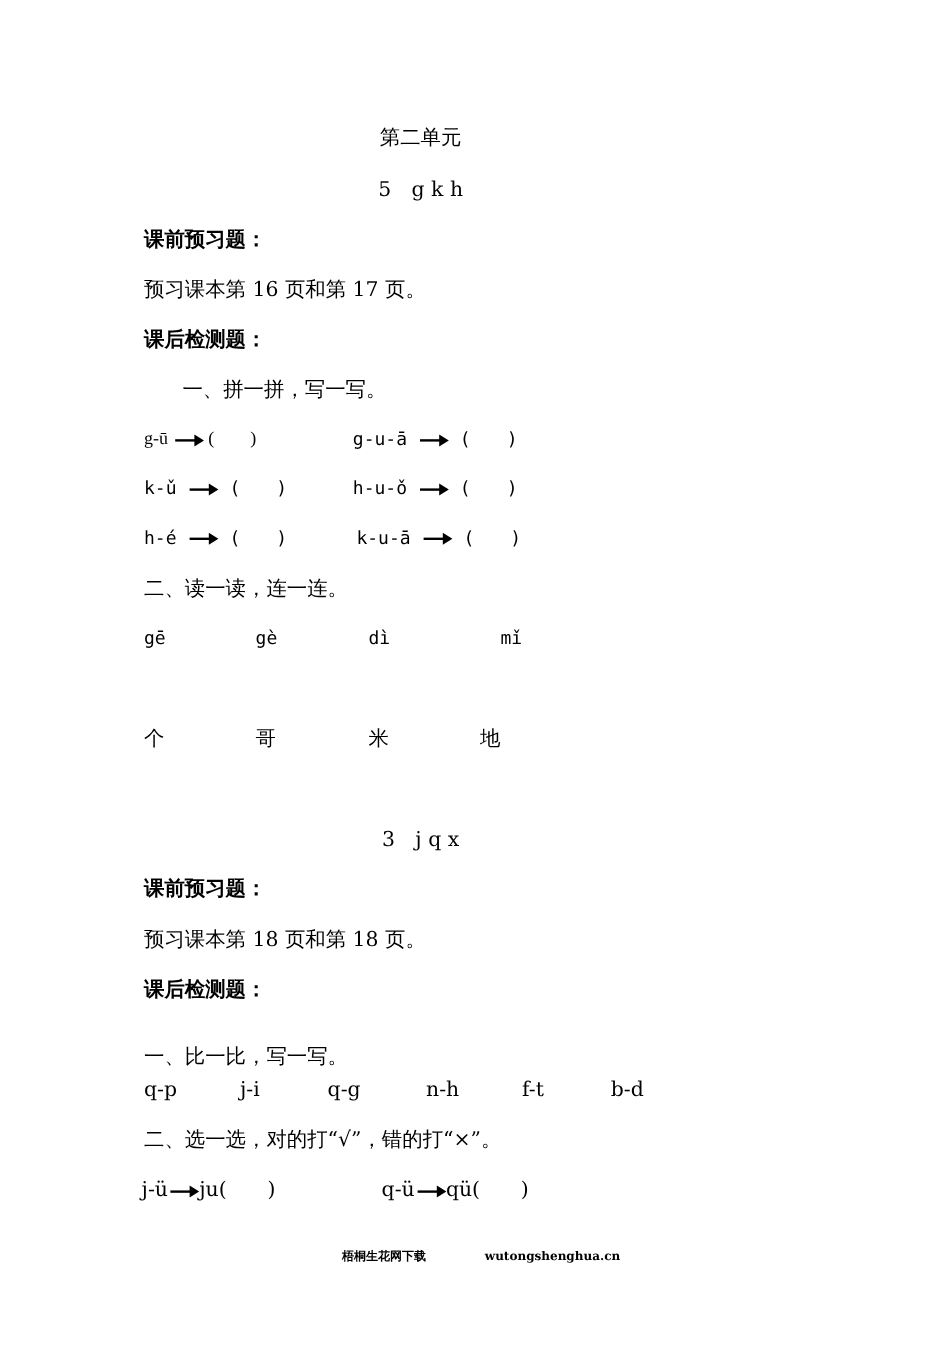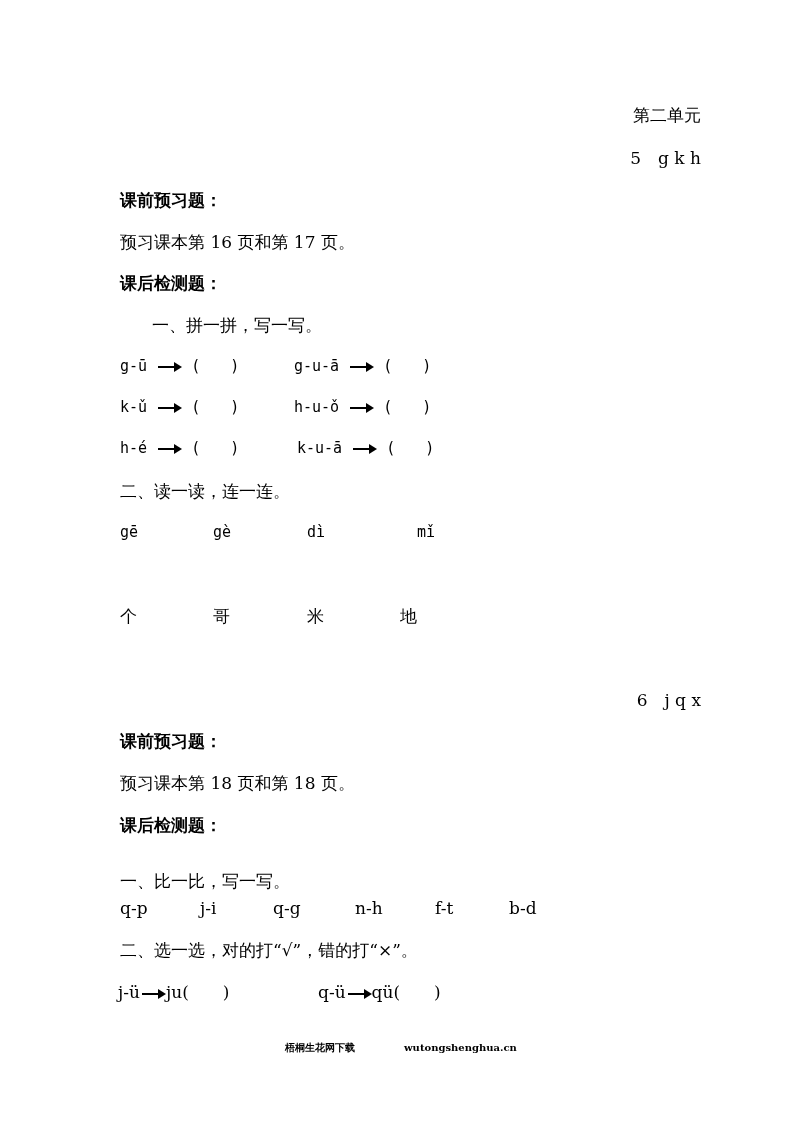--- a/index.html
+++ b/index.html
@@ -2,21 +2,21 @@
 <html><head>
   <meta charset="utf-8">
   <style>
     html, body { margin: 0; padding: 0; background: #ffffff; }
     body {
       width: 793px; height: 1122px; position: relative; overflow: hidden;
       font-family: "DejaVu Serif", "Liberation Serif", serif;
       color: #000000; font-size: 17px;
     }
     .abs { position: absolute; white-space: nowrap; line-height: 1; }
-    .center { left: 0; width: 701px; text-align: right; }
+    .center { left: 0; width: 701px; text-align: center; }
     .bold { font-weight: bold; }
     .line { left: 120px; }
     .py { font-family: "DejaVu Sans Mono", "Liberation Mono", monospace; font-size: 15px; }
     .arrow {
       display: inline-block; width: 22px; height: 2px; background: #000;
       position: relative; vertical-align: middle; margin: 0 2px;
     }
     .arrow::after {
       content: ""; position: absolute; right: -2px; top: -4px;
       border-left: 8px solid #000; border-top: 5px solid transparent; border-bottom: 5px solid transparent;
@@ -28,21 +28,21 @@
 <body>
 
 <div class="abs center" style="top:107px;">第二单元</div>
 <div class="abs center" style="top:150px;">5　g k h</div>
 
 <div class="abs line bold" style="top:192px;">课前预习题：</div>
 <div class="abs line" style="top:234px;">预习课本第 16 页和第 17 页。</div>
 <div class="abs line bold" style="top:275px;">课后检测题：</div>
 <div class="abs line" style="top:317px;margin-left:32px;">一、拼一拼，写一写。</div>
 
-<div class="abs py" style="top:359px; left:120px;">
+<div class="abs py" style="top:359px; left:120px;font-family:Liberation Serif, serif;">
   <span>g-ū</span>
   <span class="arrow"></span>
   <span class="paren">(　　)</span>
 </div>
 <div class="abs py" style="top:359px; left:294px;">
   <span>g-u-ā</span>
   <span class="arrow"></span>
   <span class="paren">(　　)</span>
 </div>
 <div class="abs py" style="top:400px; left:120px;">
@@ -71,21 +71,21 @@
 <div class="abs py" style="top:525px; left:120px;">gē</div>
 <div class="abs py" style="top:525px; left:213px;">gè</div>
 <div class="abs py" style="top:525px; left:307px;">dì</div>
 <div class="abs py" style="top:525px; left:400px;margin-left:17px;">mǐ</div>
 
 <div class="abs" style="top:608px; left:120px;">个</div>
 <div class="abs" style="top:608px; left:213px;">哥</div>
 <div class="abs" style="top:608px; left:307px;">米</div>
 <div class="abs" style="top:608px; left:400px;">地</div>
 
-<div class="abs center" style="top:692px;">6　j q x</div>
+<div class="abs center" style="top:692px;">3　j q x</div>
 <div class="abs line bold" style="top:733px;">课前预习题：</div>
 <div class="abs line" style="top:775px;">预习课本第 18 页和第 18 页。</div>
 <div class="abs line bold" style="top:817px;">课后检测题：</div>
 <div class="abs line" style="top:858px;margin-top:15px;">一、比一比，写一写。</div>
 
 <div class="abs" style="top:900px; left:120px;">q-p</div>
 <div class="abs" style="top:900px; left:200px;">j-i</div>
 <div class="abs" style="top:900px; left:273px;">q-g</div>
 <div class="abs" style="top:900px; left:355px;">n-h</div>
 <div class="abs" style="top:900px; left:435px;">f-t</div>

